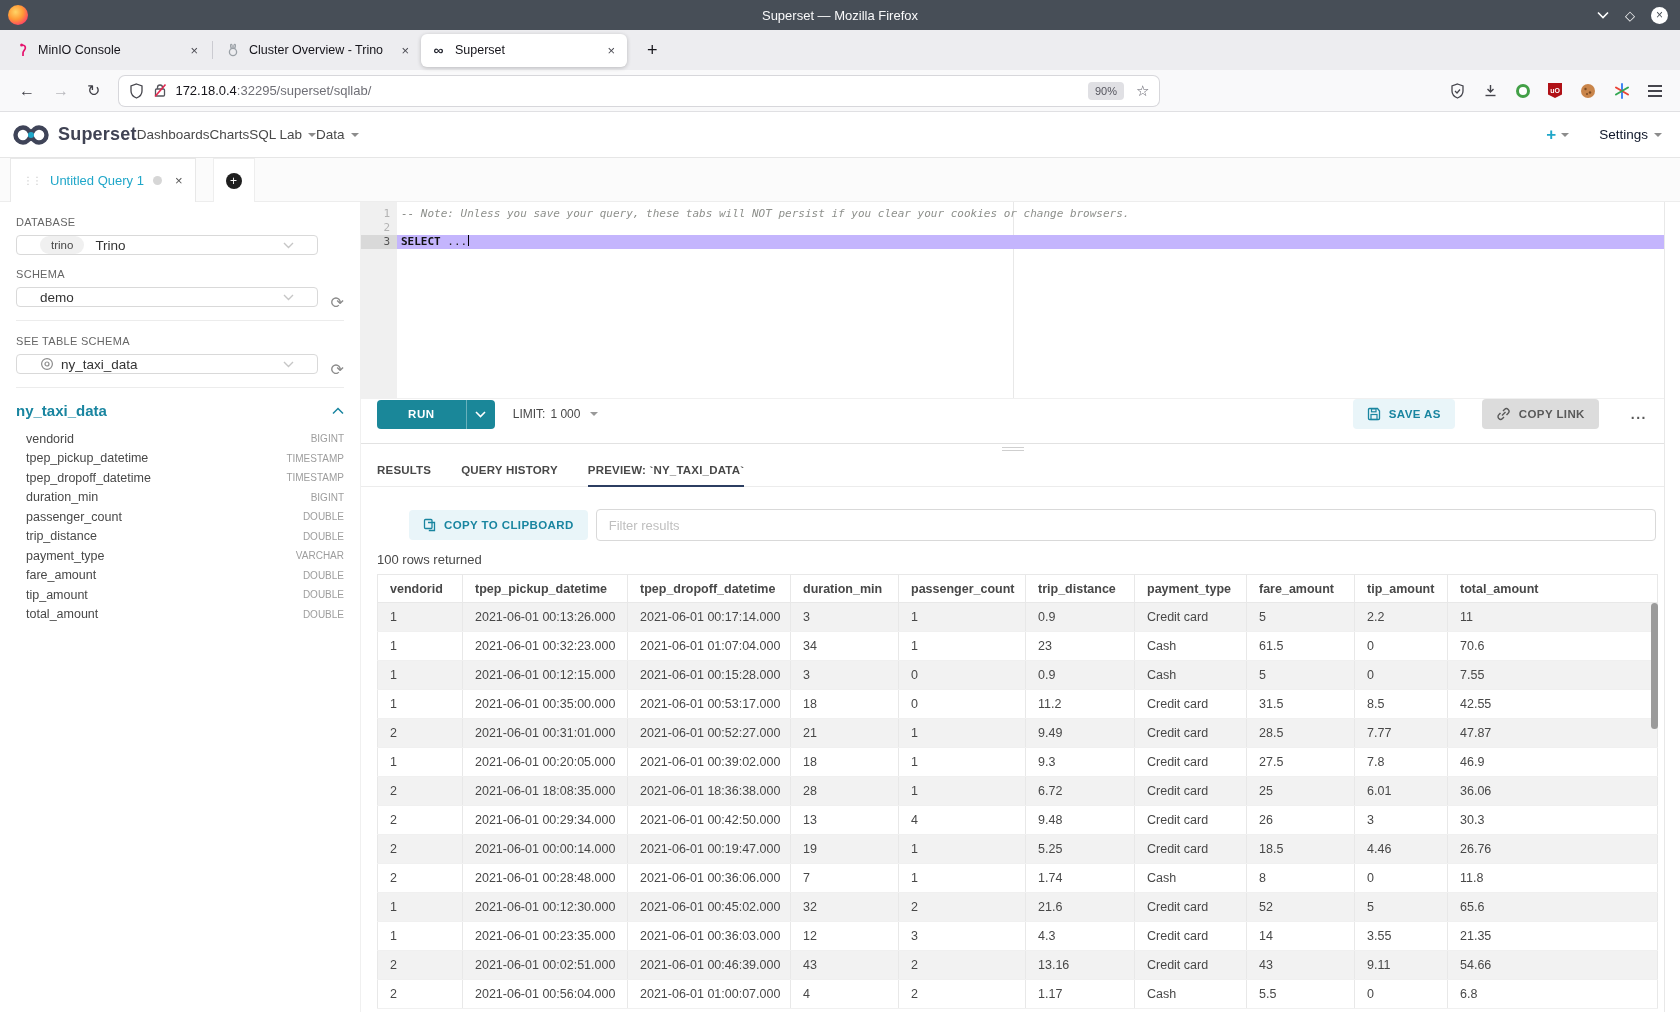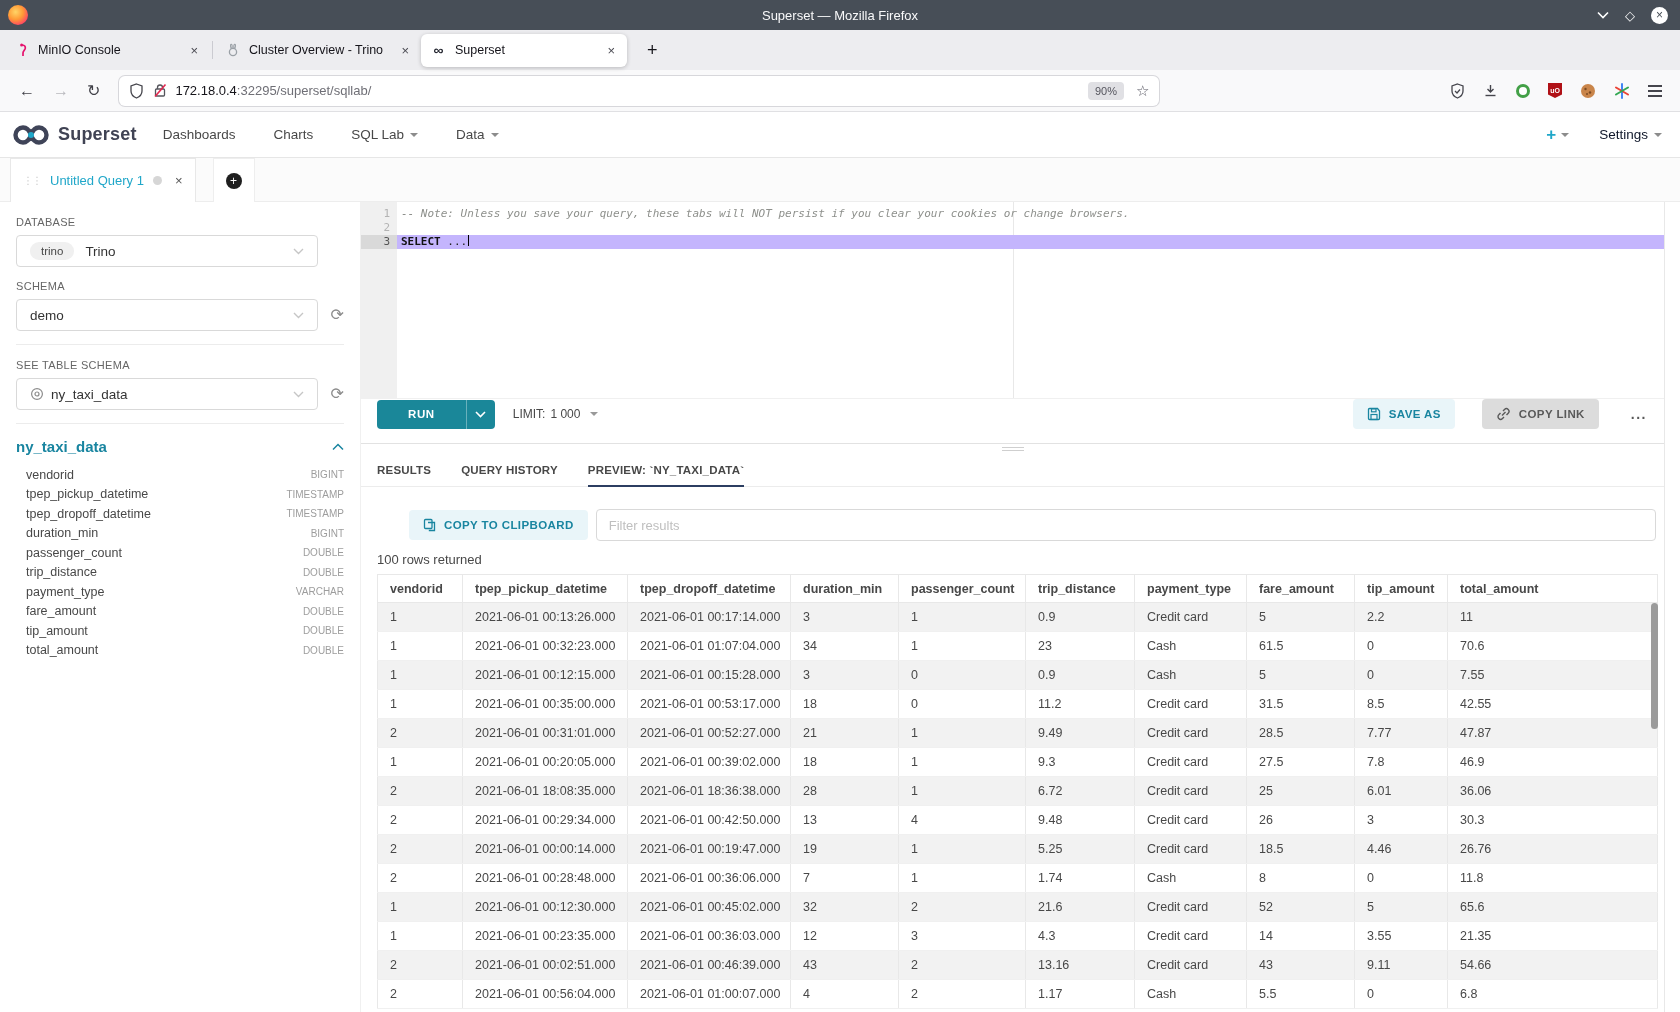--- a/index.html
+++ b/index.html
@@ -44,21 +44,21 @@
   .ring-ic { width:14px; height:14px; border-radius:50%; border:3px solid #43a047; background:#fff; }
   .ub-ic { width:14px; height:15px; background:#b01116; color:#fff; font-size:7px; font-weight:bold;
     display:flex; align-items:center; justify-content:center;
     clip-path:polygon(50% 100%, 0 76%, 0 0, 100% 0, 100% 76%); }
   .burger { display:flex; flex-direction:column; gap:3px; }
   .burger i { width:14px; height:2px; background:#45454c; display:block; }
   
   .ss-navbar { height:46px; background:#fff; border-bottom:1px solid #e6e6e6; display:flex; align-items:center; padding:0 18px 0 12px; }
   .ss-brand { display:flex; align-items:center; gap:8px; }
   .brand-name { font-size:18px; font-weight:bold; color:#404354; letter-spacing:.2px; }
-  .menu { display:flex; margin-left:26px; gap:38px; }
+  .menu { display:flex; }
   .menu-item { display:flex; align-items:center; gap:6px; font-size:13.5px; color:#484848; }
   .caret { width:0; height:0; border-left:4px solid transparent; border-right:4px solid transparent; border-top:4px solid #8c8c8c; }
   .nav-right { margin-left:auto; display:flex; align-items:center; gap:30px; }
   .plus-new { display:flex; align-items:center; gap:5px; }
   .plus-glyph { color:#20a7c9; font-weight:bold; font-size:17px; line-height:1; }
   .settings { display:flex; align-items:center; gap:6px; font-size:13.5px; color:#0f172a; }
   
   .qtabbar { height:44px; background:#fbfbfb; border-bottom:1px solid #ededed; display:flex; align-items:flex-end; padding-left:10px; }
   .qtab { height:44px; margin-bottom:-1px; background:#fff; border:1px solid #e8e8e8; border-bottom:none;
     display:flex; align-items:center; padding:0 12px; gap:9px; }
@@ -68,22 +68,22 @@
   .qtab-close { color:#565656; font-size:13px; margin-left:4px; }
   .addtab { height:44px; width:42px; margin-bottom:-1px; margin-left:17px; background:#fff;
     border:1px solid #eee; border-bottom:none; display:flex; align-items:center; justify-content:center; }
   .addtab-circle { width:16px; height:16px; border-radius:50%; background:#1f1f1f; color:#fff;
     font-size:12px; display:flex; align-items:center; justify-content:center; line-height:1; }
   
   .content { display:flex; height:810px; }
   .sidebar { width:361px; flex:none; border-right:1px solid #f0f0f0; padding:14px 16px 0; }
   .field-label { font-size:11px; color:#666; letter-spacing:.3px; margin-bottom:7px; }
   .sel-row { position:relative; padding-right:26px; margin-bottom:13px; }
-  .sel { height:32px; border:1px solid #d9d9d9; border-radius:4px; background:#fff;
-    display:flex; align-items:center; padding:0 13px; }
+  .sel { height:20px; border:1px solid #d9d9d9; border-radius:4px; background:#fff;
+    display:flex; align-items:center; padding:0 23px; }
   .pill { background:#f0f0f0; border-radius:11px; padding:3px 11px; font-size:11.5px; color:#484848; }
   .sel-value { font-size:13.5px; color:#333; }
   .pill + .sel-value { margin-left:11px; }
   .sel-chev { margin-left:auto; display:flex; }
   .refresh-ic { position:absolute; right:0; top:8px; font-size:16px; color:#8c8c8c; line-height:1; }
   .eye-ic { margin-right:7px; display:flex; }
   .divider { height:1px; background:#ececec; margin:5px 0 14px; }
   .tbl-head { display:flex; align-items:center; margin:8px 0 10px; }
   .tbl-name { color:#1985a0; font-size:15px; font-weight:bold; }
   .tbl-caret { margin-left:auto; display:flex; }

